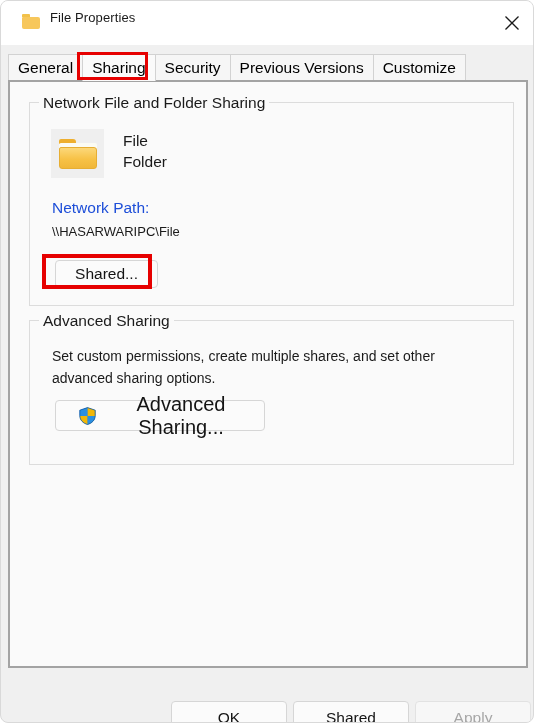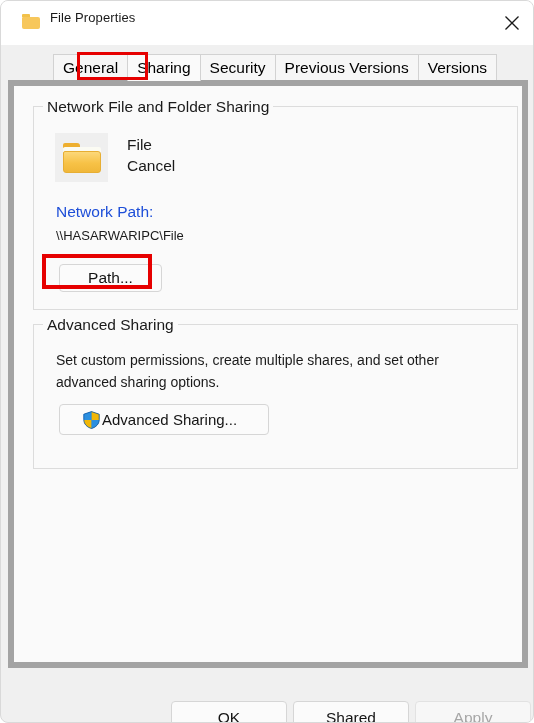--- a/index.html
+++ b/index.html
@@ -87,21 +87,20 @@
     height: 36px;
     background: #f0f0f0;
   }
   .tabs {
     position: absolute;
     left: 7px;
     top: 9px;
     display: flex;
     align-items: flex-start;
     height: 27px;
-    margin-left: 45px;
   }
   .tab-item {
     position: relative;
     height: 27px;
     padding: 0 9px;
     display: flex;
     align-items: center;
     font-size: 15.5px;
     color: #000000;
     white-space: nowrap;
@@ -130,21 +129,21 @@
   }
 
   
   .tabpanel {
     position: absolute;
     left: 7px;
     top: 79px;
     width: 520px;
     height: 588px;
     background: #fafafa;
-    border: 6px solid #a3a3a3;
+    border: 2px solid #a3a3a3;
     box-sizing: border-box;
   }
 
   
   .groupbox {
     position: absolute;
     border: 1px solid #dcdcdc;
     box-sizing: border-box;
     background: transparent;
   }
@@ -293,21 +292,21 @@
     justify-content: flex-start;
     padding-left: 23px;
   }
   .shield {
     width: 17px;
     height: 18px;
     margin-right: 2px;
     flex: none;
   }
   .btn-advanced .label {
-    font-size: 15px;
+    font-size: 20px;
   }
 
   
   .actions {
     position: absolute;
     left: 0;
     top: 700px;
     width: 534px;
     height: 36px;
   }
@@ -359,48 +358,48 @@
       <div class="tab-item selected">
         <span>Sharing</span>
       </div>
       <div class="tab-item">
         <span>Security</span>
       </div>
       <div class="tab-item">
         <span>Previous Versions</span>
       </div>
       <div class="tab-item">
-        <span>Versions</span>
+        <span>Customize</span>
       </div>
     </div>
   </div>
 
   <div class="annot-tab"></div>
 
   <div class="tabpanel">
 
     <div class="groupbox group-network">
       <span class="group-legend">Network File and Folder Sharing</span>
 
       <div class="folder-badge">
         <span class="folder-icon">
           <span class="f-tab"></span>
           <span class="f-lip"></span>
           <span class="f-body"></span>
         </span>
       </div>
 
       <div class="share-name">File</div>
-      <div class="share-state">Cancel</div>
+      <div class="share-state">Folder</div>
 
       <div class="netpath-label">Network Path:</div>
       <div class="netpath-value">\\HASARWARIPC\File</div>
 
       <button class="btn btn-share">
-        <span>Path...</span>
+        <span>Shared...</span>
       </button>
     </div>
 
     <div class="groupbox group-advanced">
       <span class="group-legend">Advanced Sharing</span>
 
       <div class="adv-desc">Set custom permissions, create multiple shares, and set other advanced sharing options.</div>
 
       <button class="btn btn-advanced">
         <span class="shield">

